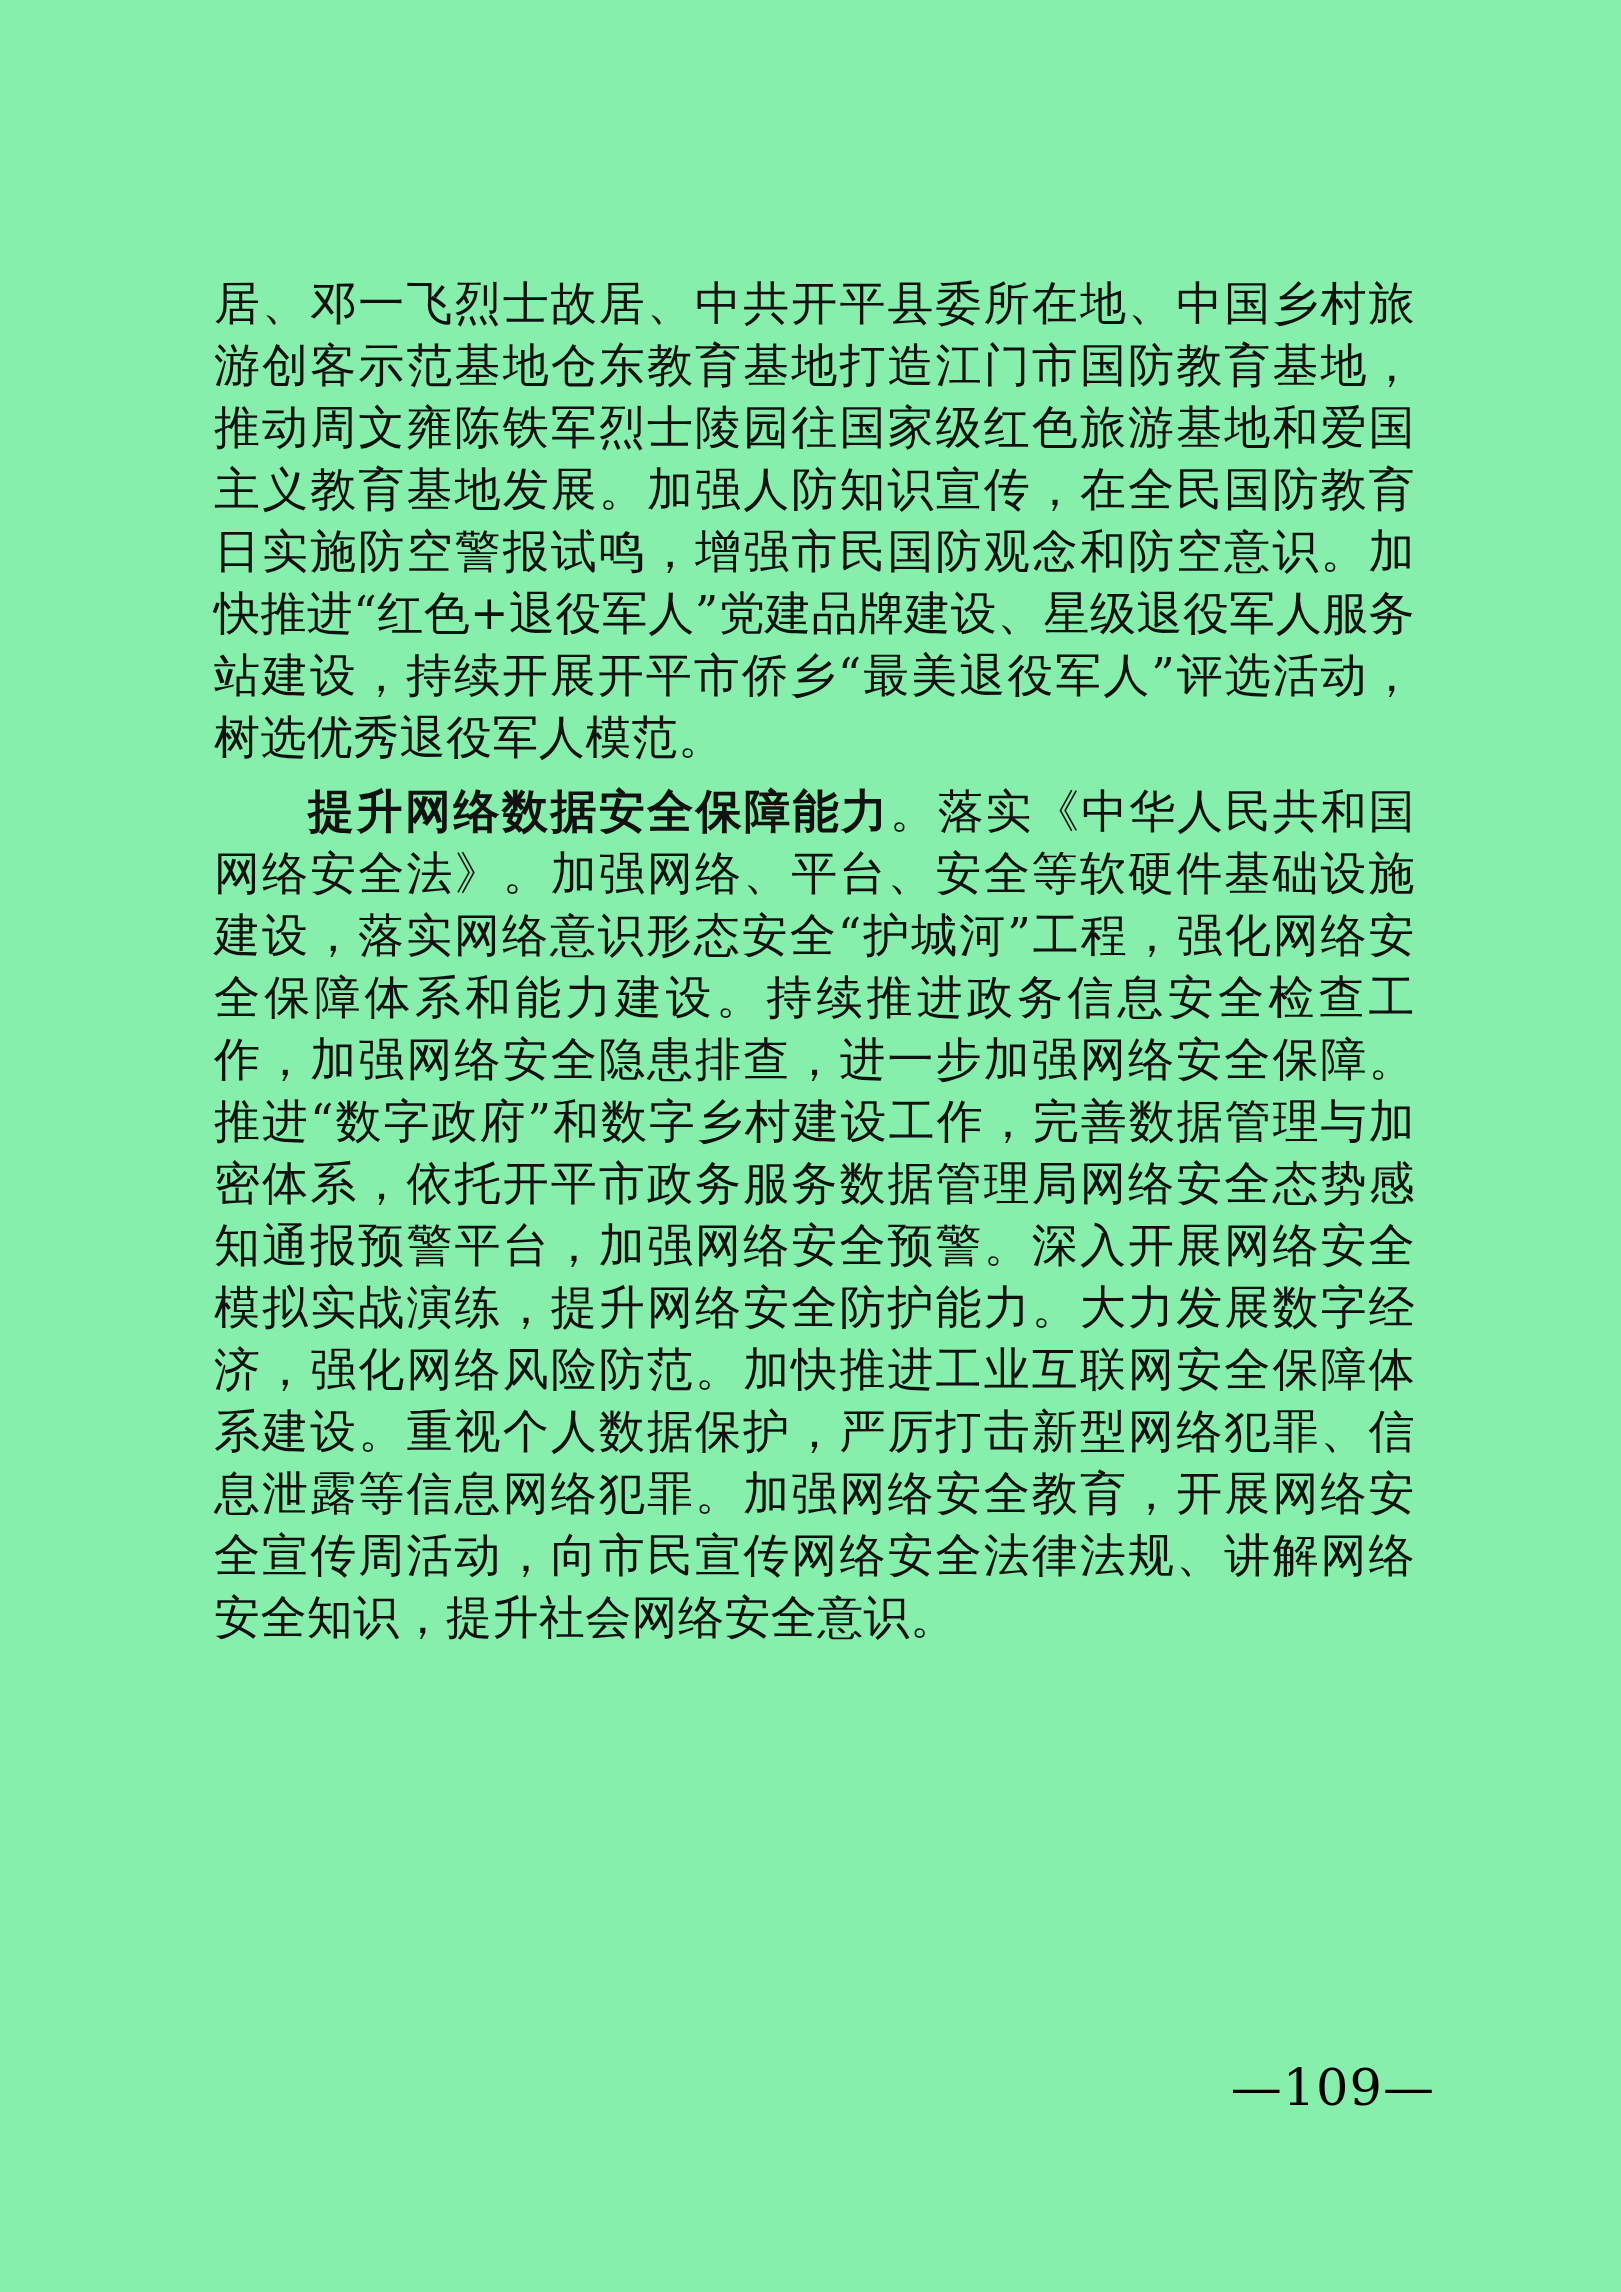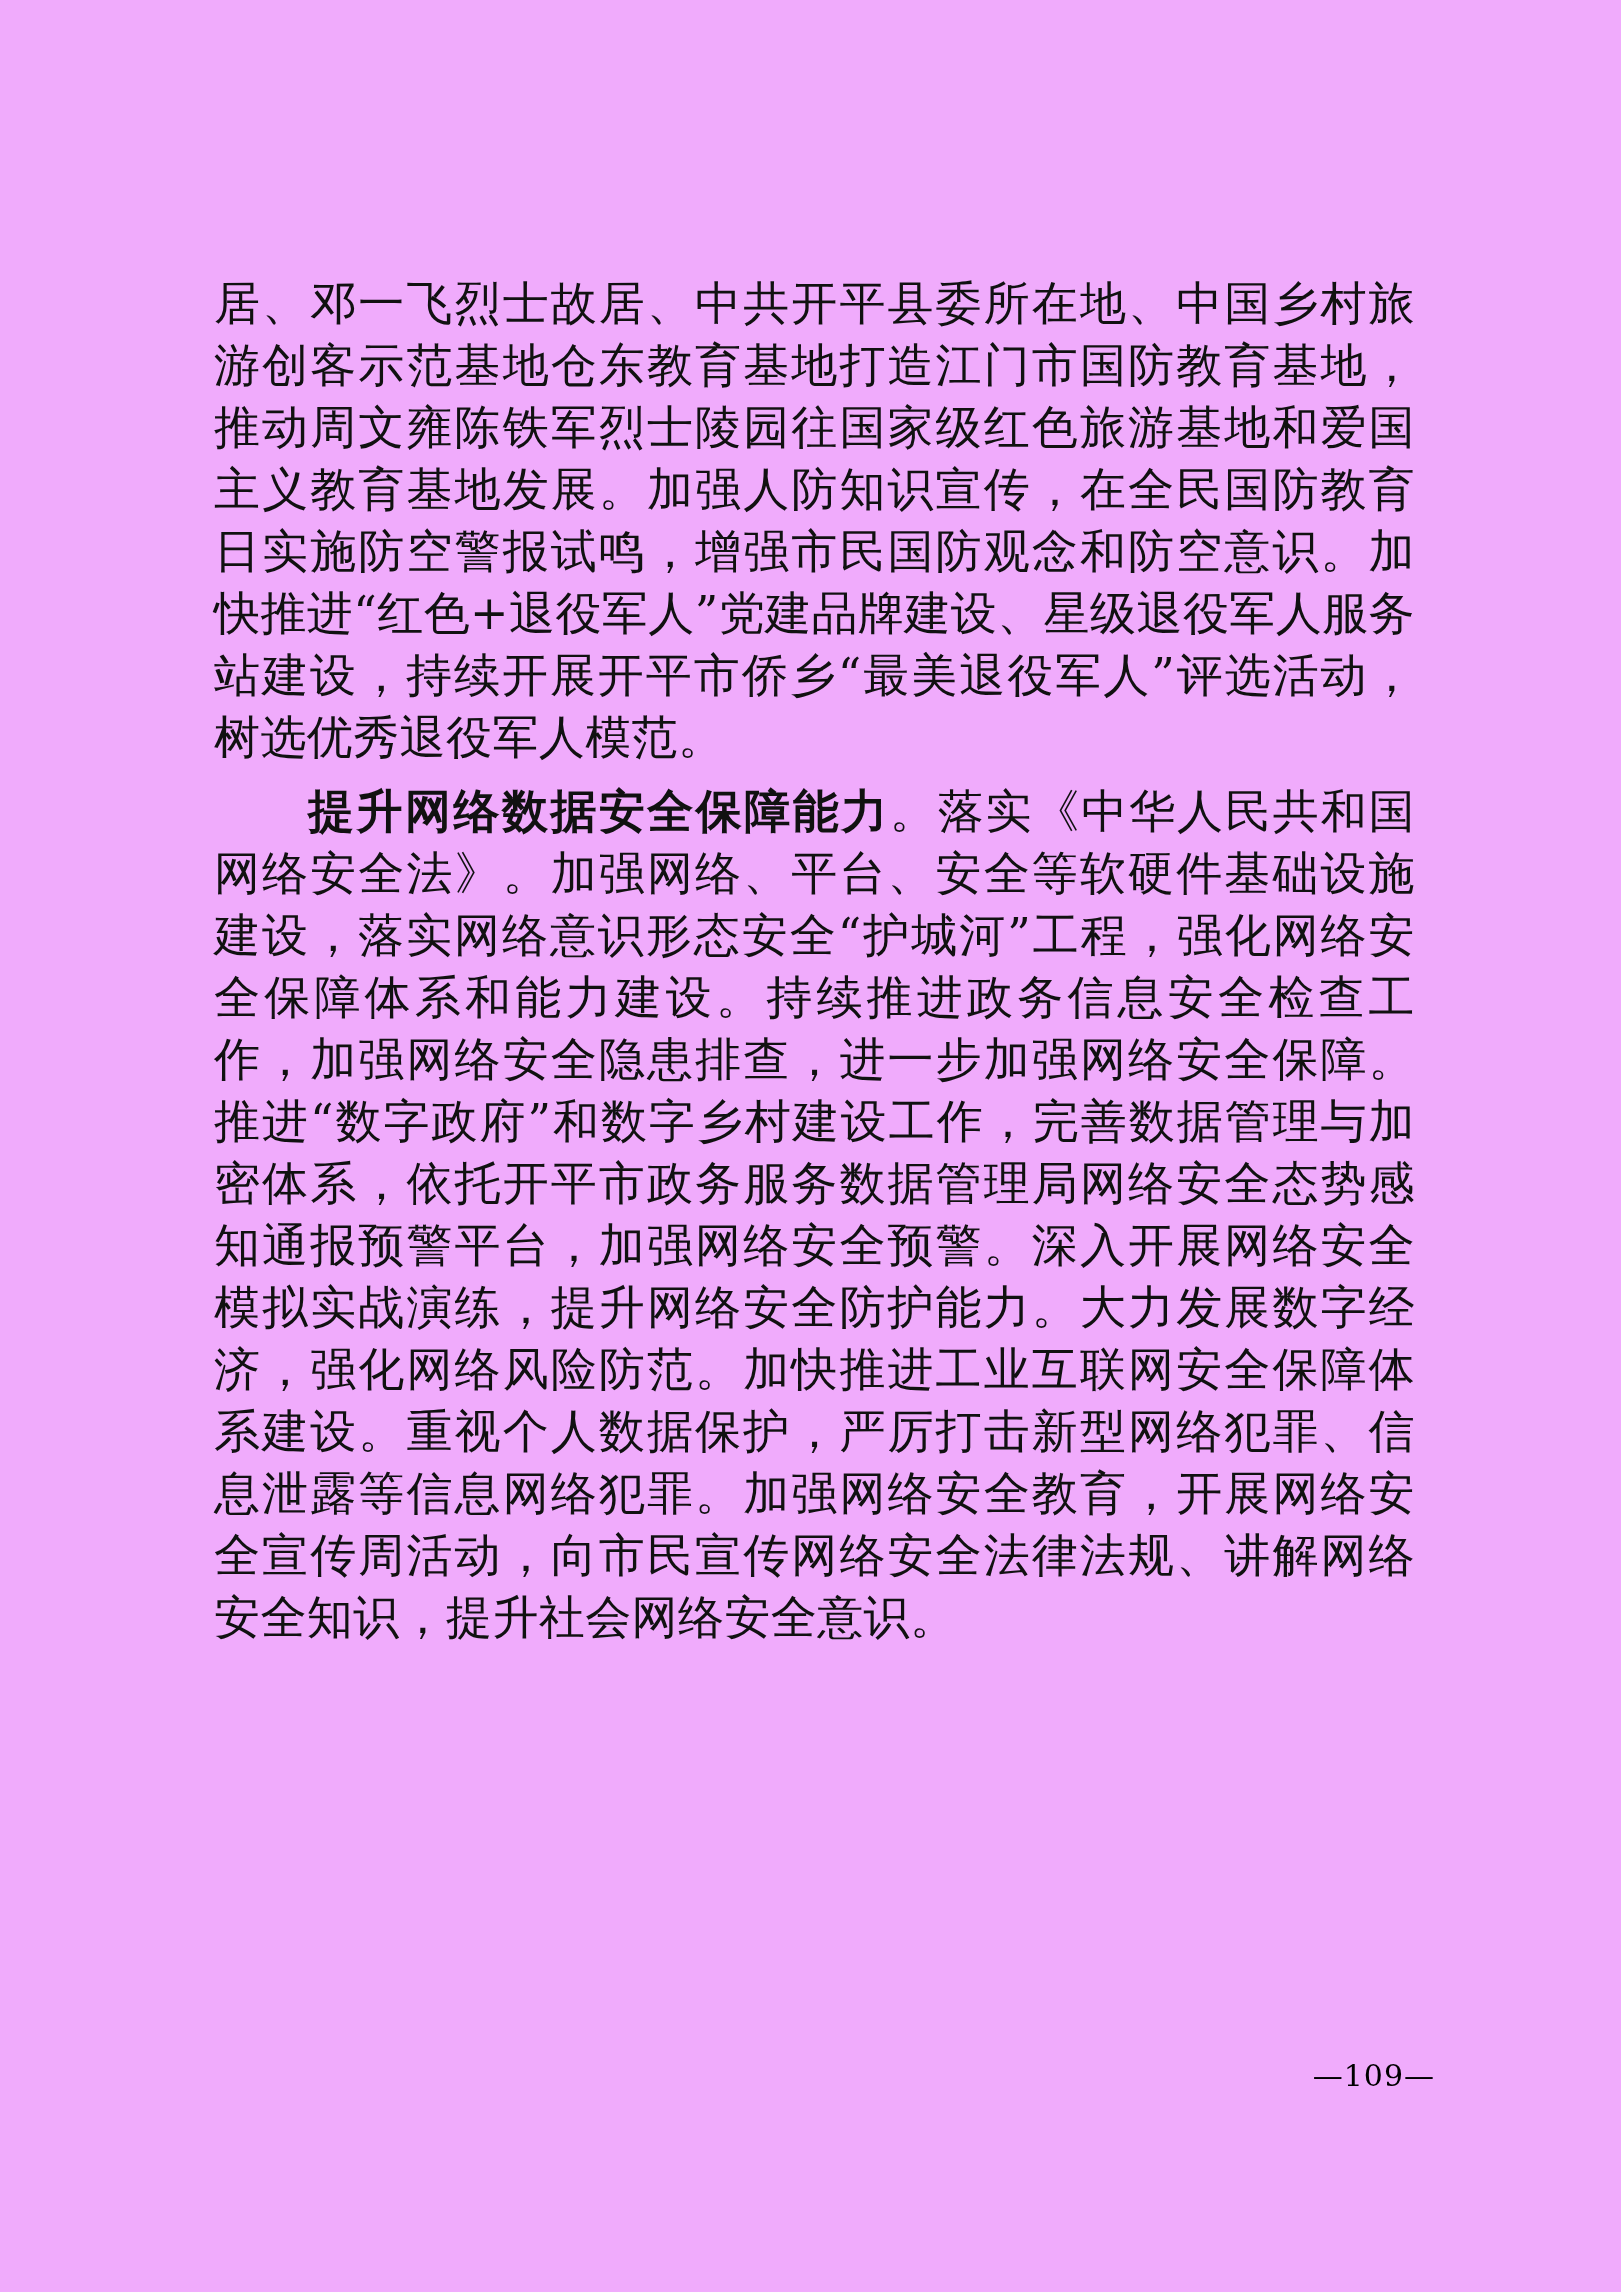--- a/index.html
+++ b/index.html
@@ -13,21 +13,21 @@
     font-family: "DejaVu Serif", "Liberation Serif", serif;
     color: #000000;
     position: relative;
     overflow: hidden;
   }
   .page {
     position: absolute;
     left: 0; top: 0;
     width: 1621px;
     height: 2293px;
-    background: #f0abfc;
+    background: #86efac;
   }
   .content {
     position: absolute;
     left: 214px;
     top: 272px;
     width: 1201px;
   }
   .para {
     margin: 0 0 0 0;
     font-size: 46px;
@@ -47,21 +47,21 @@
     margin-top: 12px;
   }
   .lead {
     font-weight: 700;
     letter-spacing: 1px;
   }
   .page-number {
     position: absolute;
     right: 186px;
     top: 2058px;
-    font-size: 30px;
+    font-size: 51px;
     letter-spacing: 1px;
     font-family: "DejaVu Serif", "Liberation Serif", serif;
     color: #000000;
     white-space: nowrap;
   }
 </style>
 </head>
 <body>
 
 <div class="page">

